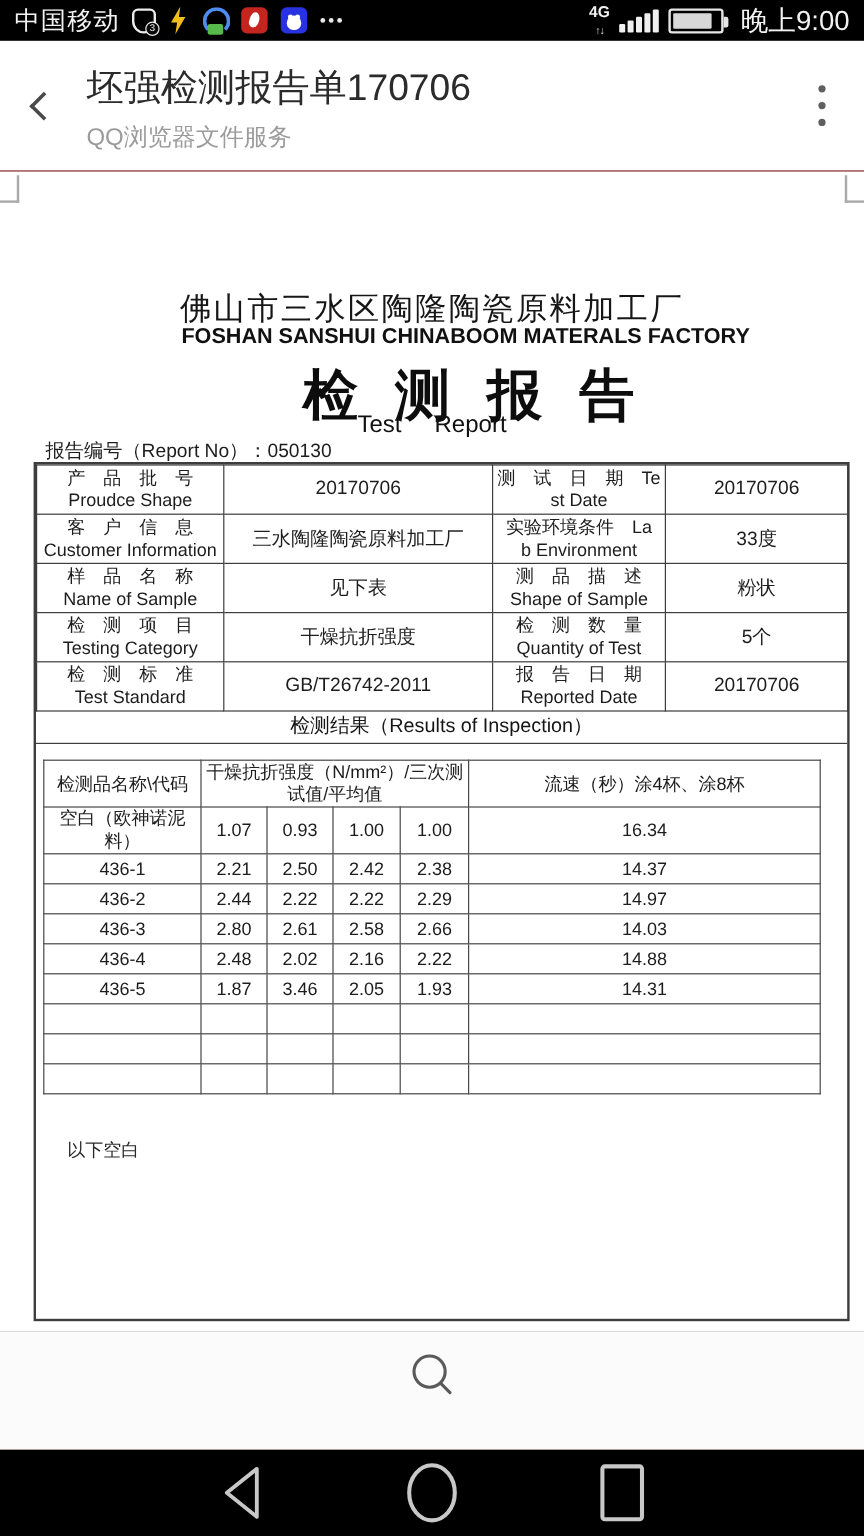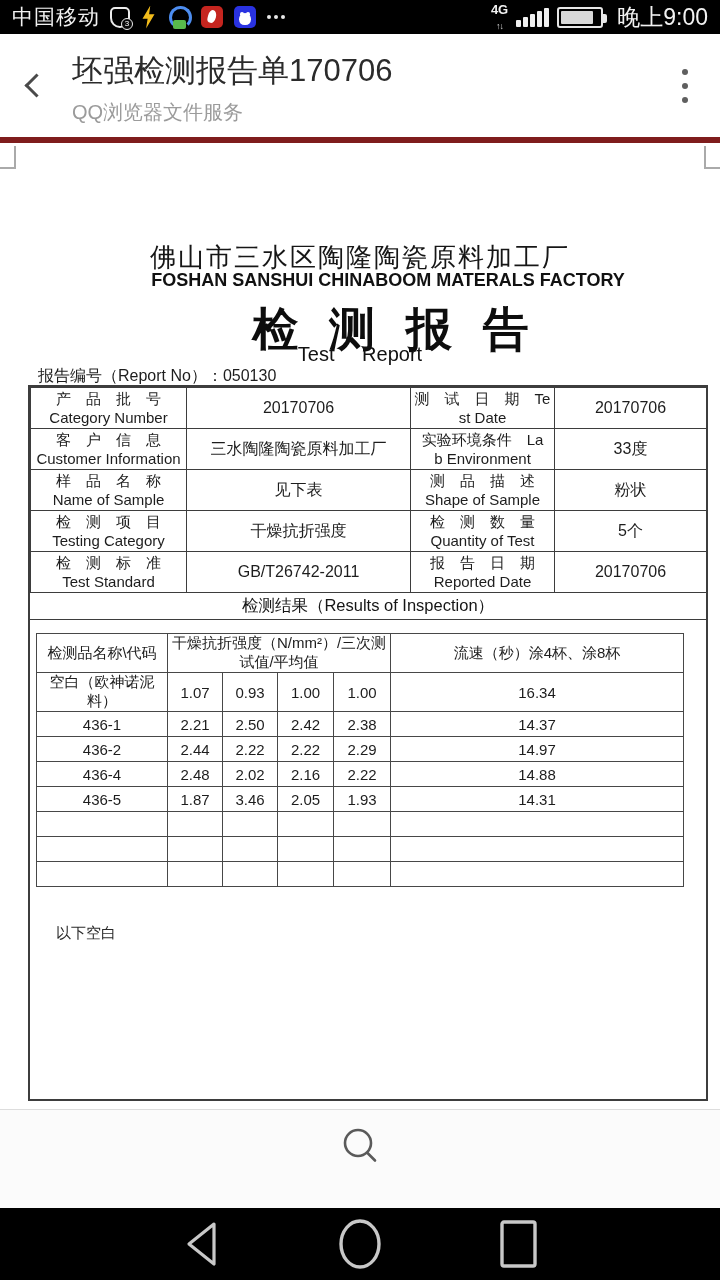--- a/index.html
+++ b/index.html
@@ -43,21 +43,21 @@
   .bars span:nth-child(5){height:19px;}
   .battery { position:relative; width:46px; height:21px; border:2px solid #e6e6e6;
     border-radius:3px; padding:2px; margin-right:6px; }
   .battery .fill { display:block; height:100%; width:84%; background:#d8d8d8; border-radius:1px; }
   .battery .nub { position:absolute; right:-6px; top:5px; width:4px; height:9px;
     background:#e6e6e6; border-radius:0 2px 2px 0; }
   .time { font-size:23px; color:#f2f2f2; }
 
   
   .app-header { height:109px; background:#fff; display:flex; align-items:center;
-    border-bottom:6px solid #7f1d1d; }
+    border-bottom:1px solid #7f1d1d; }
   .back-btn { width:72px; height:100%; display:flex; align-items:center; justify-content:center; }
   .chevron { width:17px; height:17px; border-left:3px solid #4a4a4a;
     border-bottom:3px solid #4a4a4a; transform:rotate(45deg); }
   .hdr-text { flex:1; padding-top:4px; min-width:0; }
   .hdr-title { font-size:31px; color:#2b2b2b; white-space:nowrap; overflow:hidden; }
   .hdr-sub { font-size:20px; color:#9b9b9b; margin-top:7px; }
   .menu-btn { width:70px; height:100%; display:flex; flex-direction:column; gap:8px;
     align-items:center; justify-content:center; }
   .menu-btn i { width:6px; height:6px; border-radius:50%; background:#5f5f5f; }
 
@@ -173,21 +173,21 @@
         <colgroup>
             <col style="width:156px">
             <col style="width:224px">
             <col style="width:144px">
             <col style="width:152px">
           </colgroup>
         <tbody>
             <tr>
               <td class="lbl">
                 <div class="cn">产　品　批　号</div>
-                <div class="en">Category Number</div>
+                <div class="en">Proudce Shape</div>
               </td>
               <td class="val">20170706</td>
               <td class="lbl">
                 <div class="cn">测　试　日　期　Te</div>
                 <div class="en">st  Date</div>
               </td>
               <td class="val">20170706</td>
             </tr>
             <tr>
               <td class="lbl">
@@ -278,20 +278,28 @@
               </tr>
               <tr>
                 <td>436-2</td>
                 <td>2.44</td>
                 <td>2.22</td>
                 <td>2.22</td>
                 <td>2.29</td>
                 <td>14.97</td>
               </tr>
               <tr>
+                <td>436-3</td>
+                <td>2.80</td>
+                <td>2.61</td>
+                <td>2.58</td>
+                <td>2.66</td>
+                <td>14.03</td>
+              </tr>
+              <tr>
                 <td>436-4</td>
                 <td>2.48</td>
                 <td>2.02</td>
                 <td>2.16</td>
                 <td>2.22</td>
                 <td>14.88</td>
               </tr>
               <tr>
                 <td>436-5</td>
                 <td>1.87</td>

